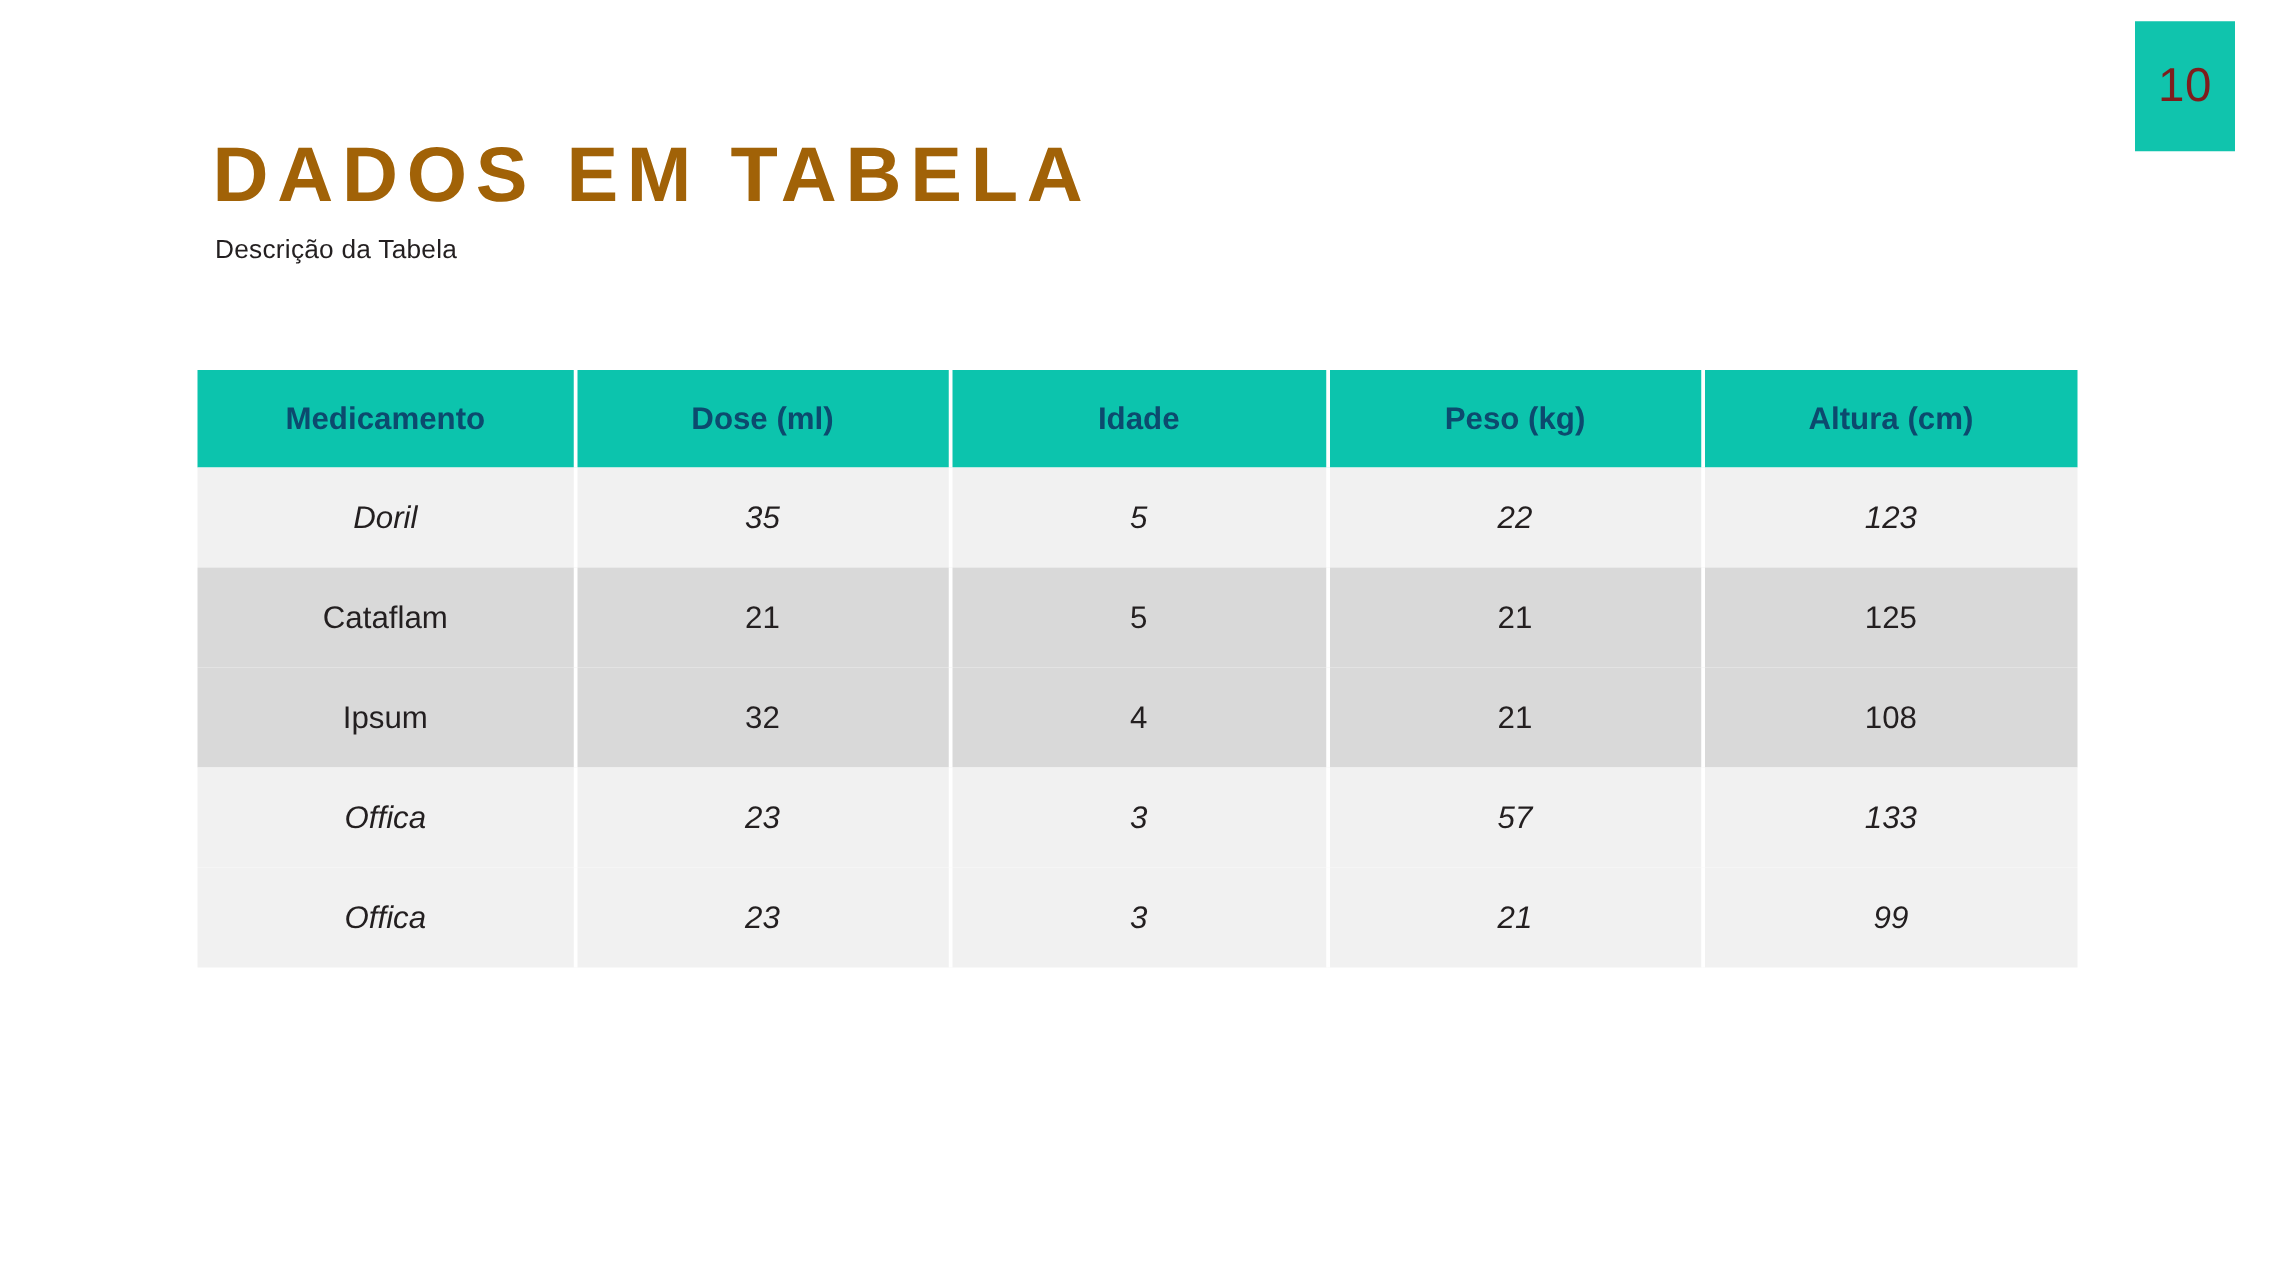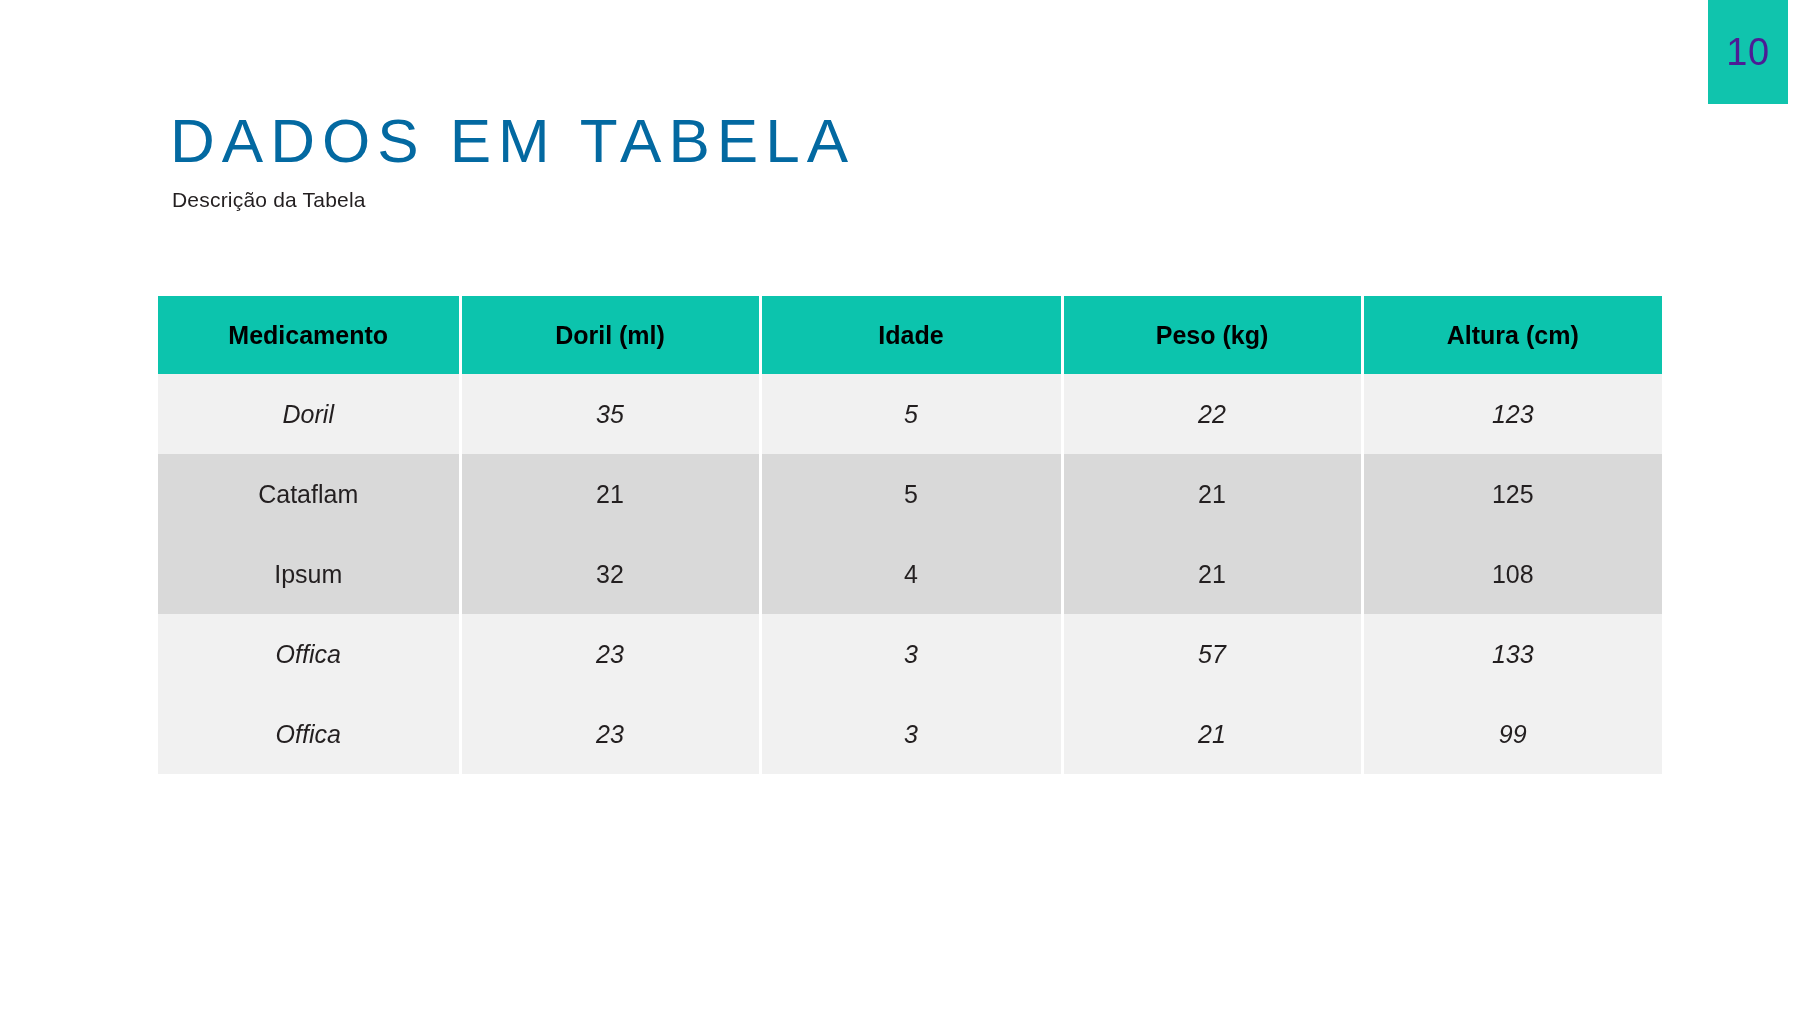--- a/index.html
+++ b/index.html
@@ -13,41 +13,41 @@
     overflow: hidden;
   }
   .slide {
     position: relative;
     width: 1820px;
     height: 1024px;
     background: #ffffff;
   }
   .page-badge {
     position: absolute;
-    top: 0;
+    top: 17px;
     left: 1708px;
     width: 80px;
     height: 104px;
     background: #10c4ad;
-    color: #4c1d95;
+    color: #7f1d1d;
     font-size: 38px;
     font-weight: 400;
     display: flex;
     align-items: center;
     justify-content: center;
     letter-spacing: 0.5px;
   }
   .title {
     position: absolute;
     left: 170px;
     top: 105px;
     font-size: 62px;
-    font-weight: 400;
+    font-weight: 700;
     letter-spacing: 7px;
-    color: #0369a1;
+    color: #a16207;
     white-space: nowrap;
   }
   .subtitle {
     position: absolute;
     left: 172px;
     top: 188px;
     font-size: 21px;
     color: #231f20;
     letter-spacing: 0.2px;
   }
@@ -62,21 +62,21 @@
     width: 1504px;
     table-layout: fixed;
   }
   table.data col.c0 { width: 302px; }
   table.data col.c1 { width: 300px; }
   table.data col.c2 { width: 302px; }
   table.data col.c3 { width: 300px; }
   table.data col.c4 { width: 300px; }
   table.data thead th {
     background: #0cc4ad;
-    color: #000000;
+    color: #0c4a6e;
     font-size: 25px;
     font-weight: bold;
     height: 78px;
     text-align: center;
     border-right: 3px solid #ffffff;
     vertical-align: middle;
   }
   table.data thead th:last-child { border-right: none; }
   table.data tbody td {
     height: 80px;
@@ -107,21 +107,21 @@
       <colgroup>
         <col class="c0">
           <col class="c1">
           <col class="c2">
           <col class="c3">
           <col class="c4">
       </colgroup>
       <thead>
         <tr>
           <th>Medicamento</th>
-          <th>Doril (ml)</th>
+          <th>Dose (ml)</th>
           <th>Idade</th>
           <th>Peso (kg)</th>
           <th>Altura (cm)</th>
         </tr>
       </thead>
       <tbody>
         <tr class="odd">
           <td>Doril</td>
           <td>35</td>
           <td>5</td>

